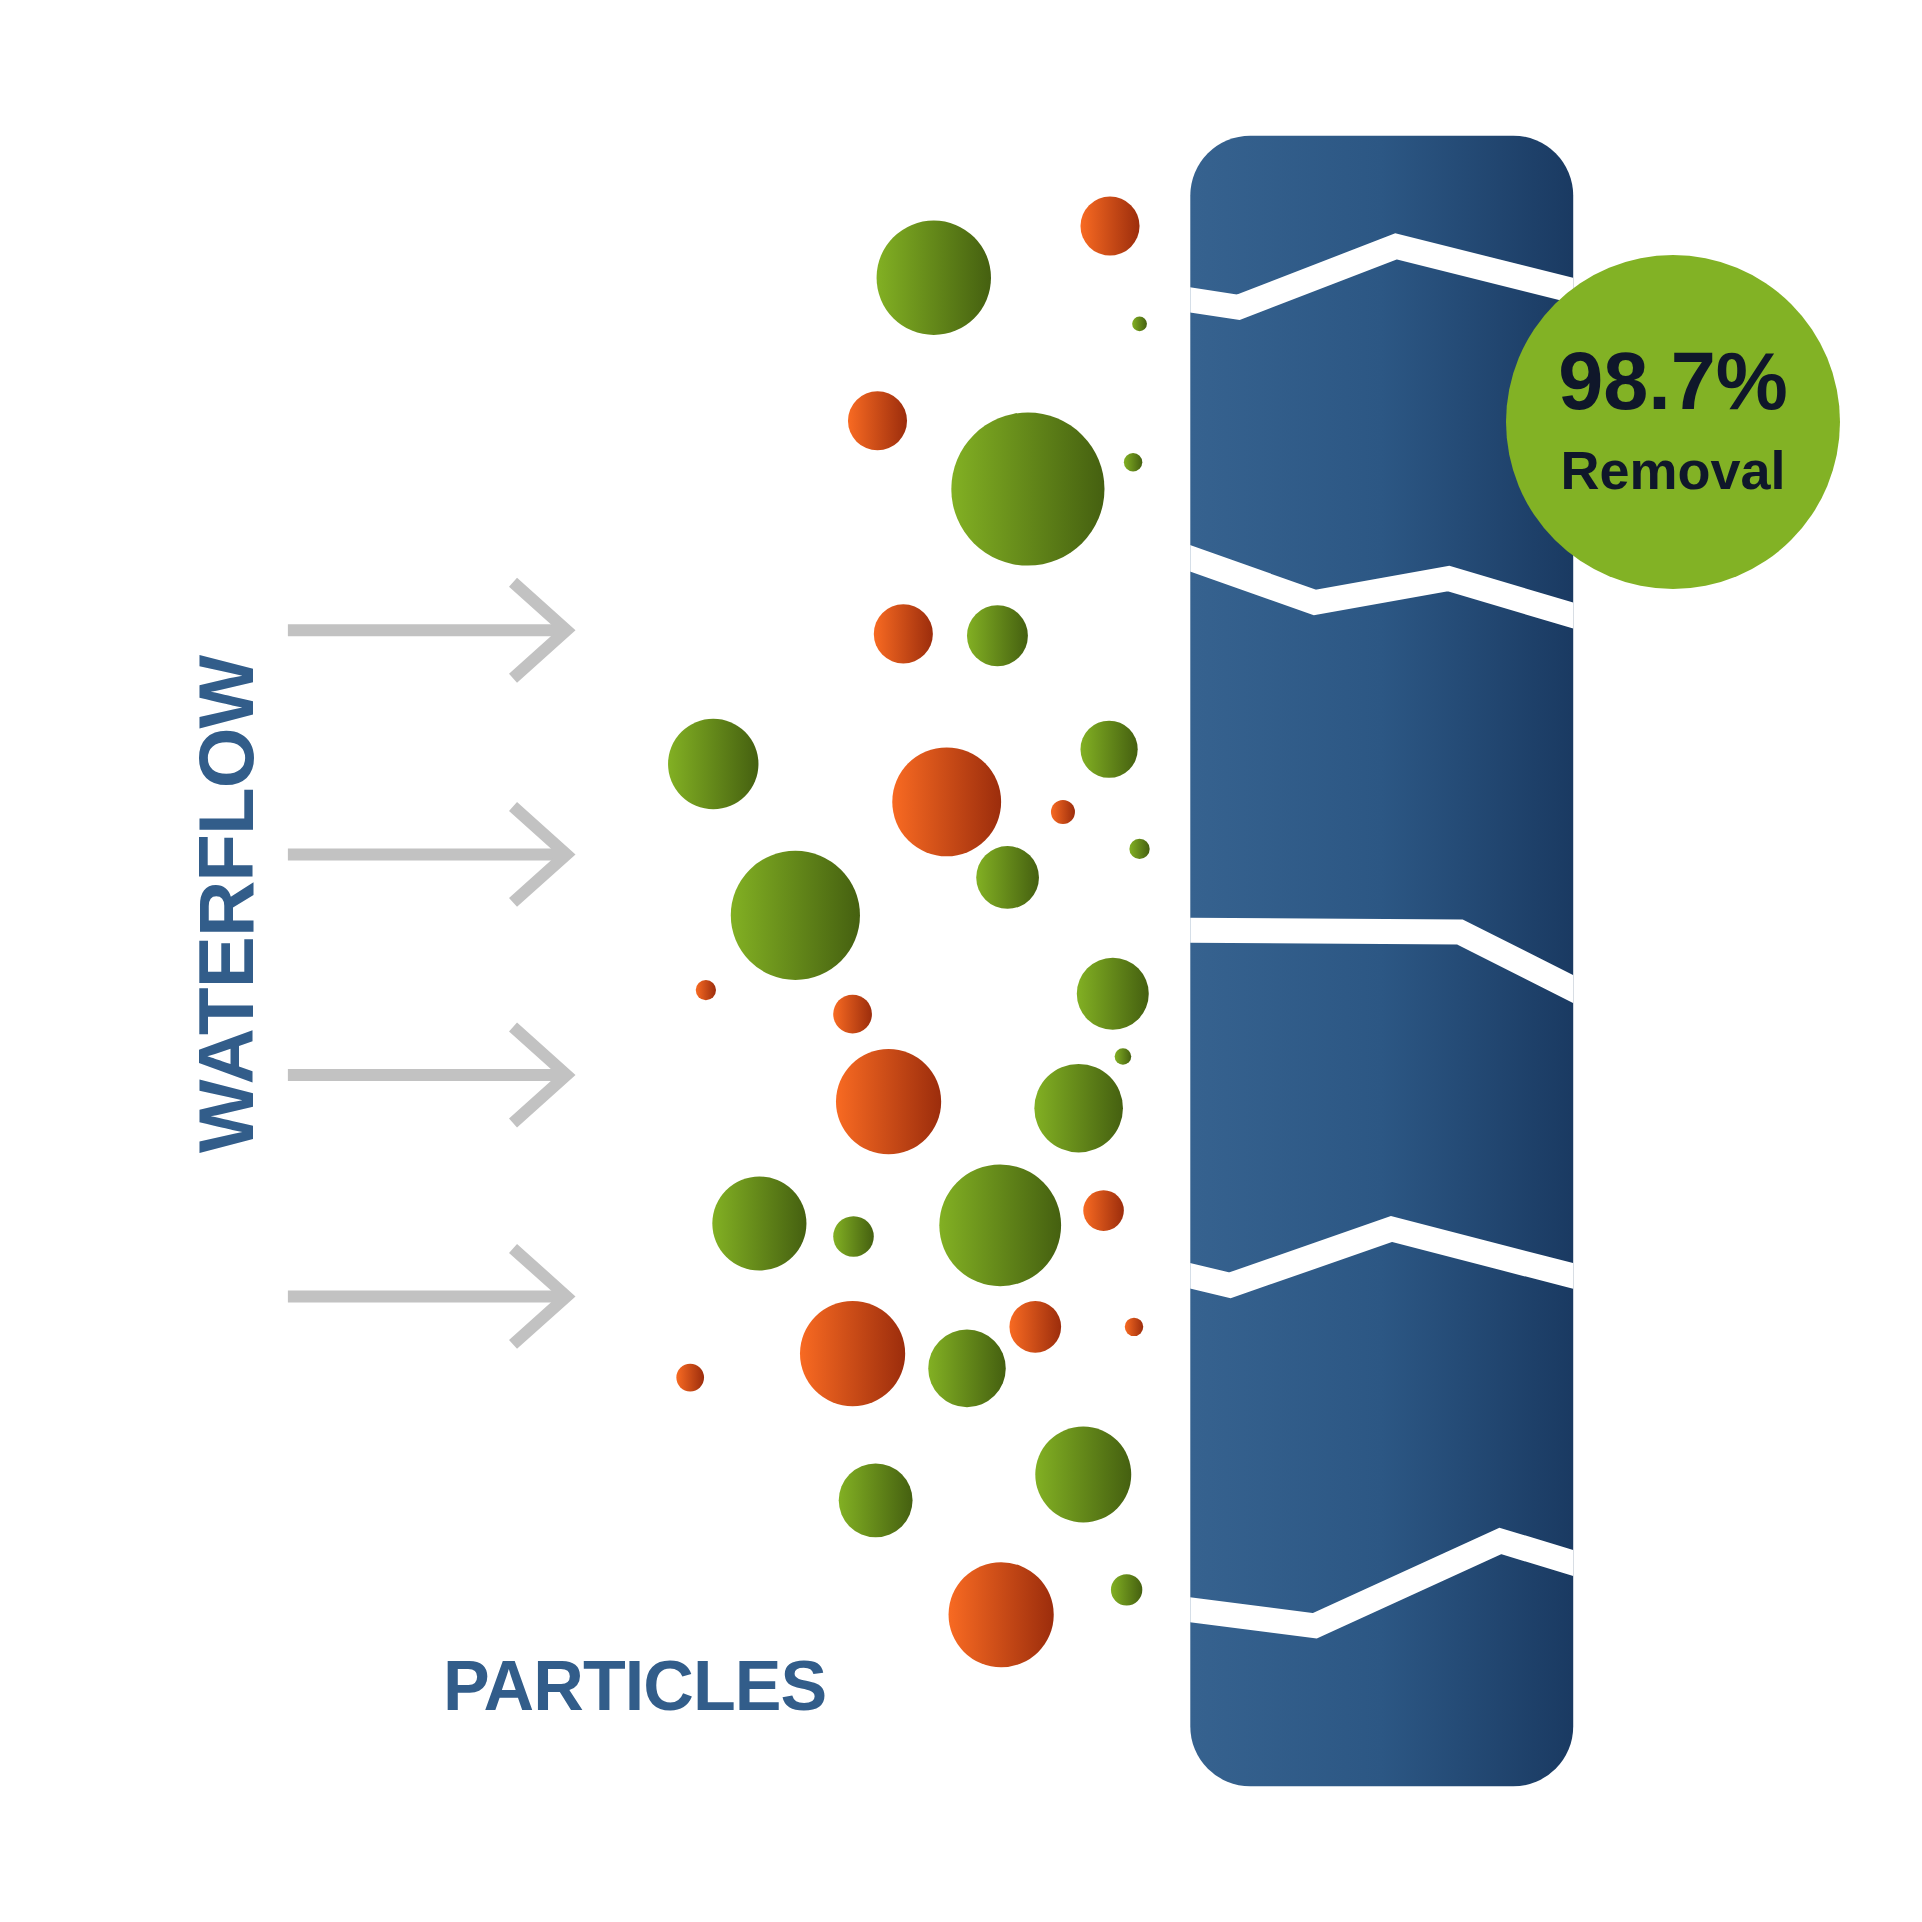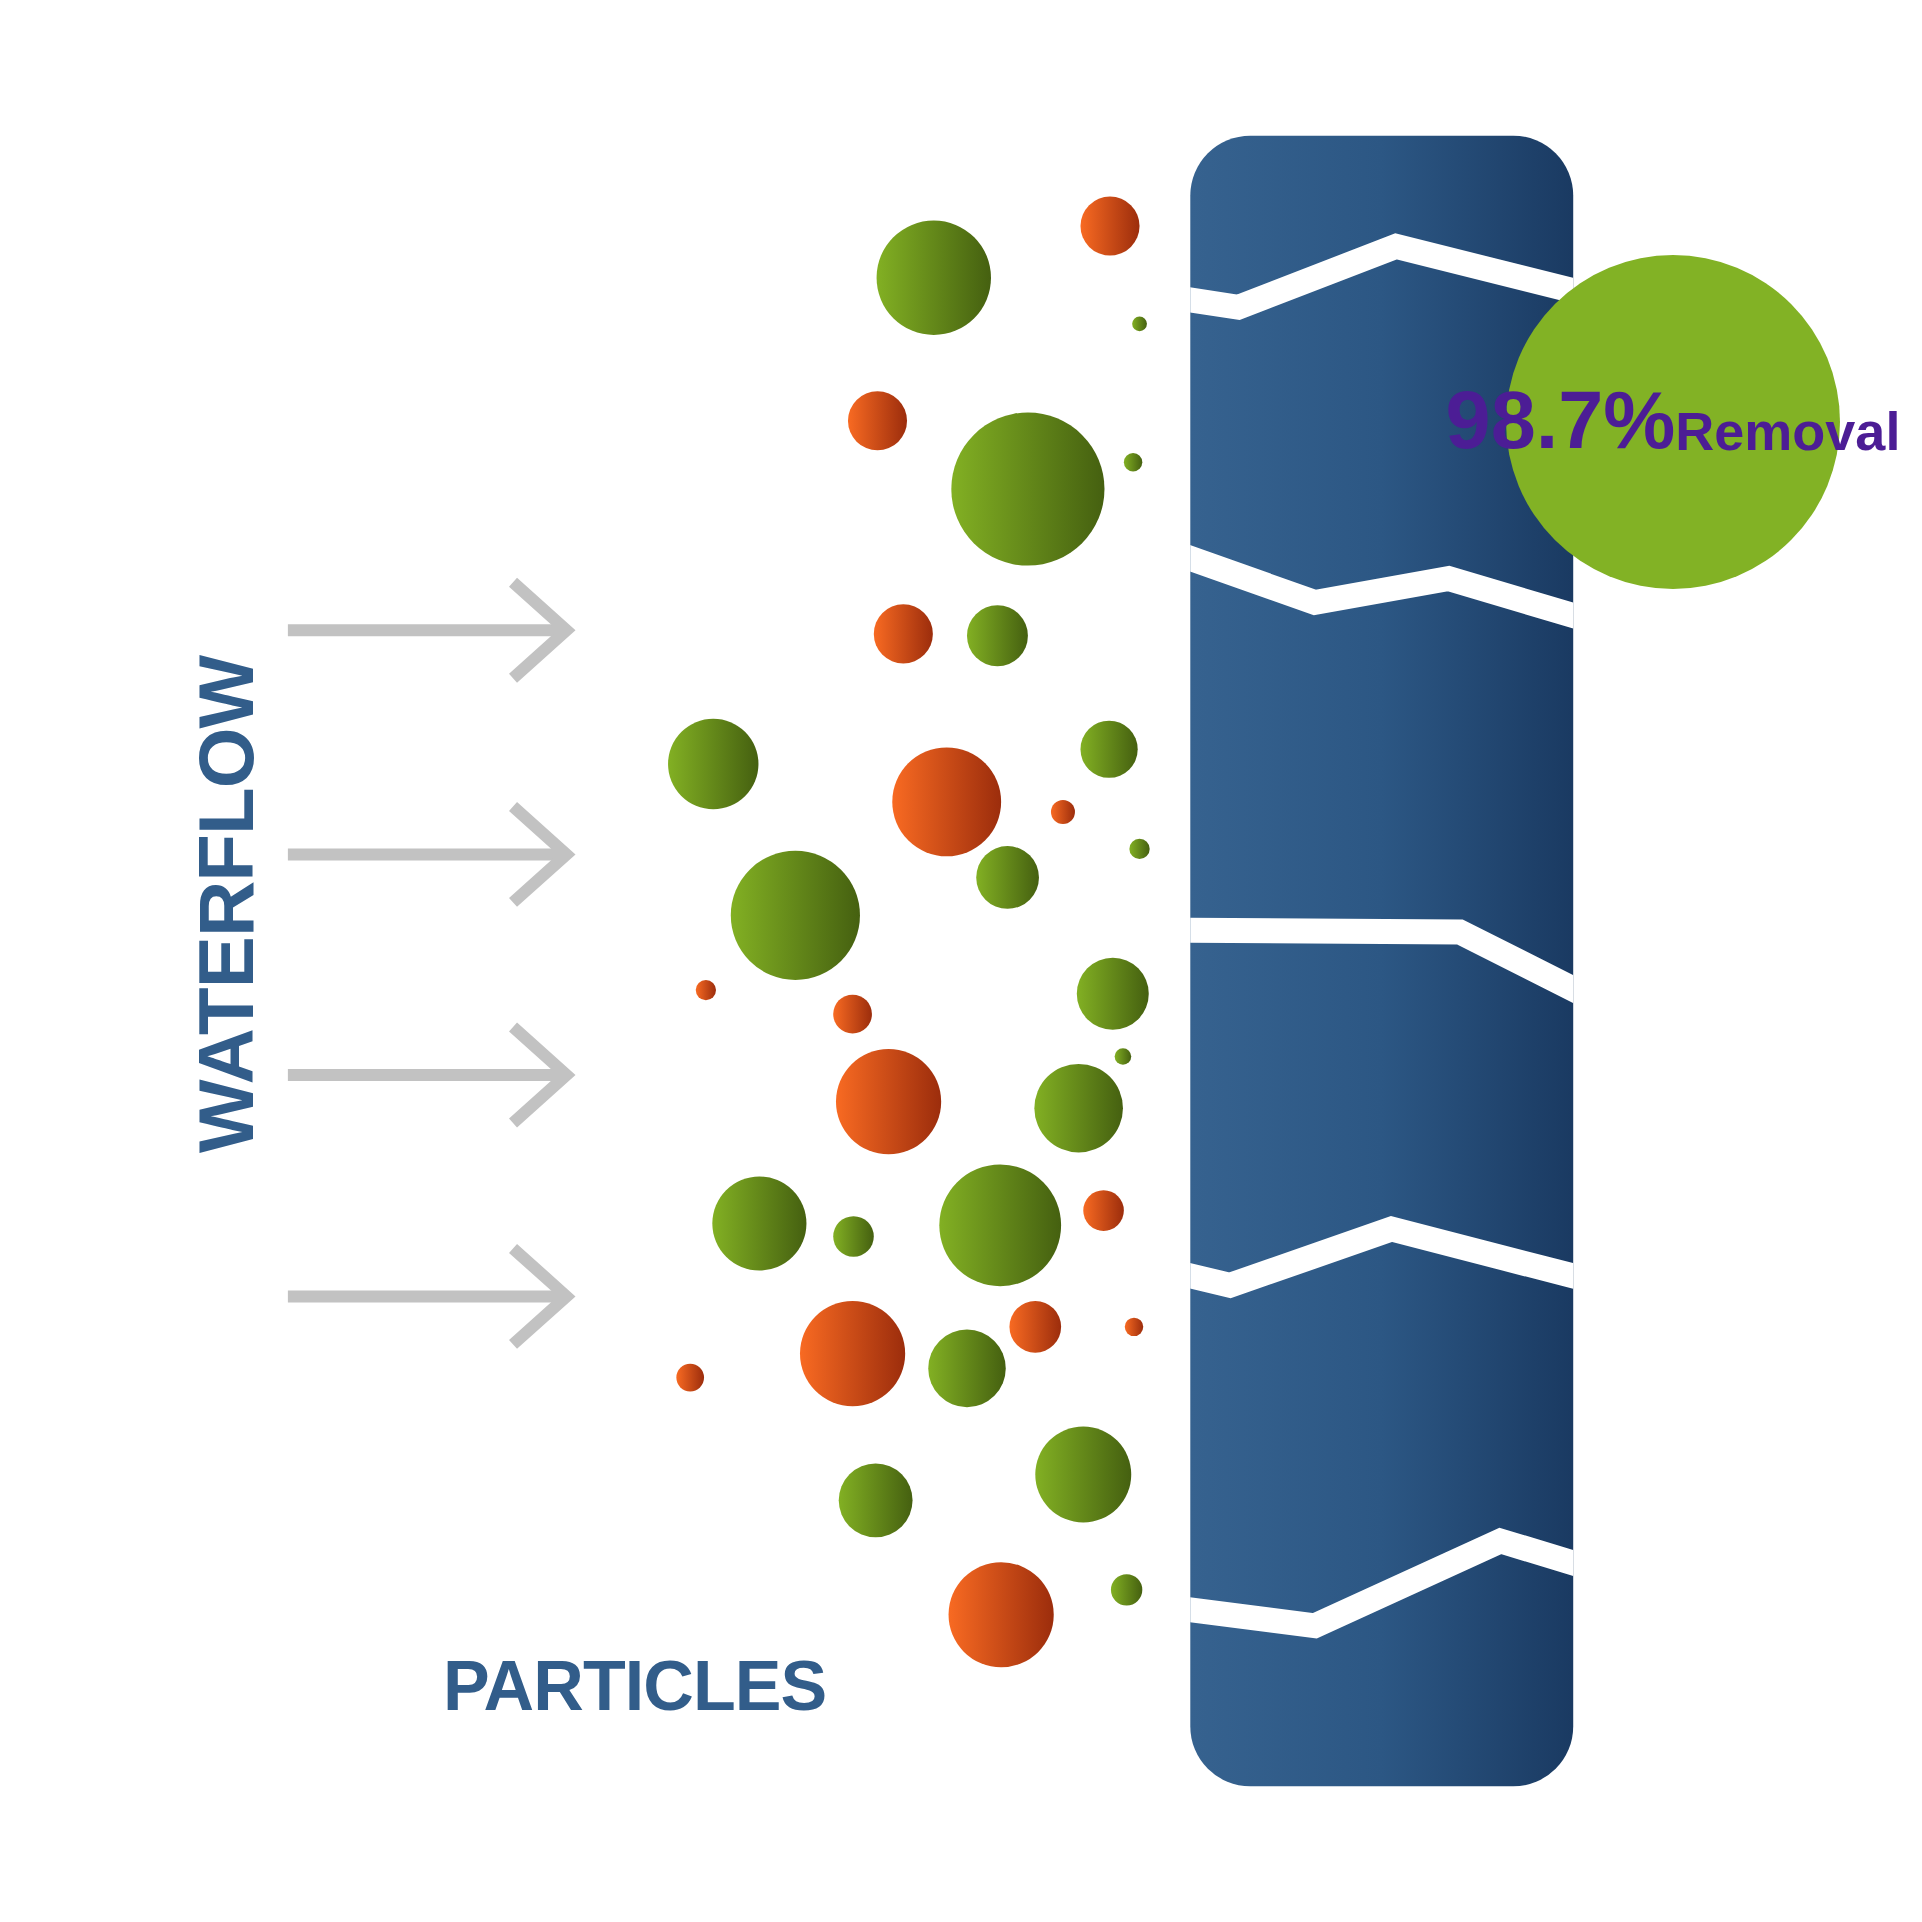--- a/index.html
+++ b/index.html
@@ -13,22 +13,22 @@
     color: #325d8a; white-space: nowrap; text-align: center; letter-spacing: -0.9px;
   }
   .label-particles {
     position: absolute; left: 443px; top: 1645px;
     font-family: "Liberation Sans", sans-serif; font-weight: bold; font-size: 70px; line-height: 83px;
     color: #325d8a; white-space: nowrap; letter-spacing: -0.9px;
   }
   .badge {
     position: absolute; left: 1506px; top: 255px; width: 334px; height: 334px;
     border-radius: 50%; background: #82b225;
-    display: flex; flex-direction: row; align-items: center; justify-content: center;
-    color: #4c1d95;
+    display: flex; flex-direction: column; align-items: center; justify-content: center;
+    color: #0f172a;
   }
   .badge-value { font-family: "Liberation Sans", sans-serif; font-weight: bold; font-size: 81px; line-height: 81px; margin-top: -3.7px; }
   .badge-label { font-family: "Liberation Sans", sans-serif; font-weight: bold; font-size: 54px; line-height: 59px; margin-top: 19px; }
 </style>
 </head>
 <body>
 
 <div id="stage">
   <svg id="art" width="1922" height="1922" viewBox="0 0 2083 2083" xmlns="http://www.w3.org/2000/svg" style="position:absolute;left:0;top:0;">
     <defs>

